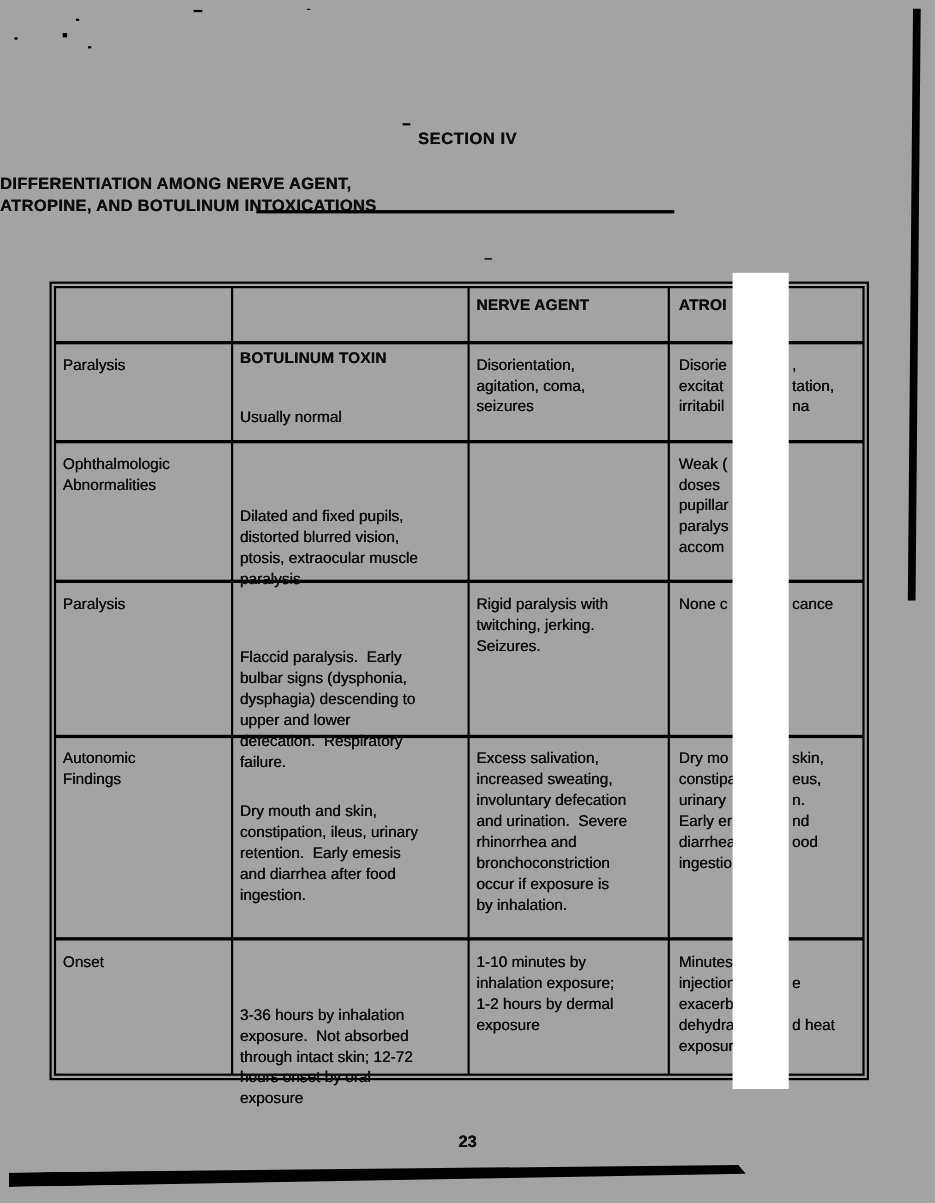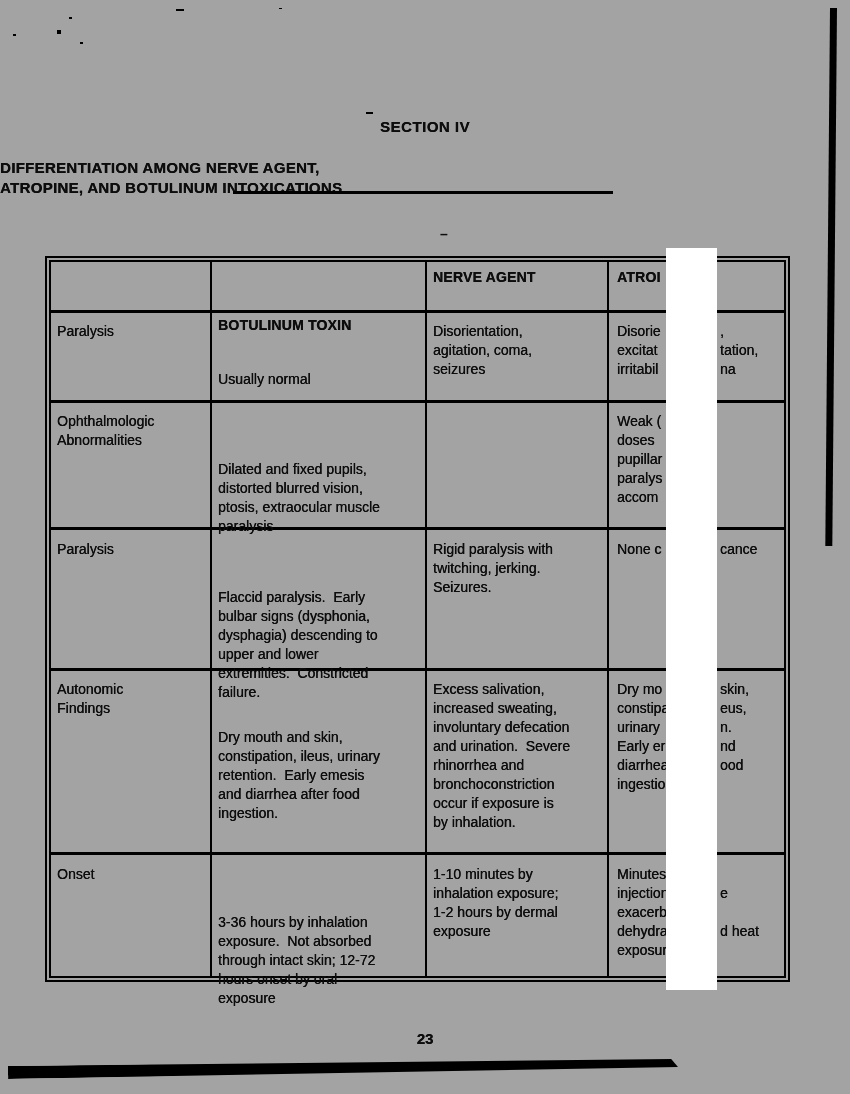--- a/index.html
+++ b/index.html
@@ -127,21 +127,21 @@
 doses
 pupillar
 paralys
 accom</div>
 
     <div class="cell c-label" style="top:284px">Paralysis</div>
     <div class="cell c-bot" style="top:284px">Flaccid paralysis.  Early
 bulbar signs (dysphonia,
 dysphagia) descending to
 upper and lower
-extremities.  Constricted
+defecation.  Respiratory
 failure.</div>
     <div class="cell c-nerve" style="top:284px">Rigid paralysis with
 twitching, jerking.
 Seizures.</div>
     <div class="cell c-atl" style="top:284px">None c</div>
     <div class="cell c-atr" style="top:284px">cance</div>
 
     <div class="cell c-label" style="top:424px">Autonomic
 Findings</div>
     <div class="cell c-bot" style="top:424px">Dry mouth and skin,

